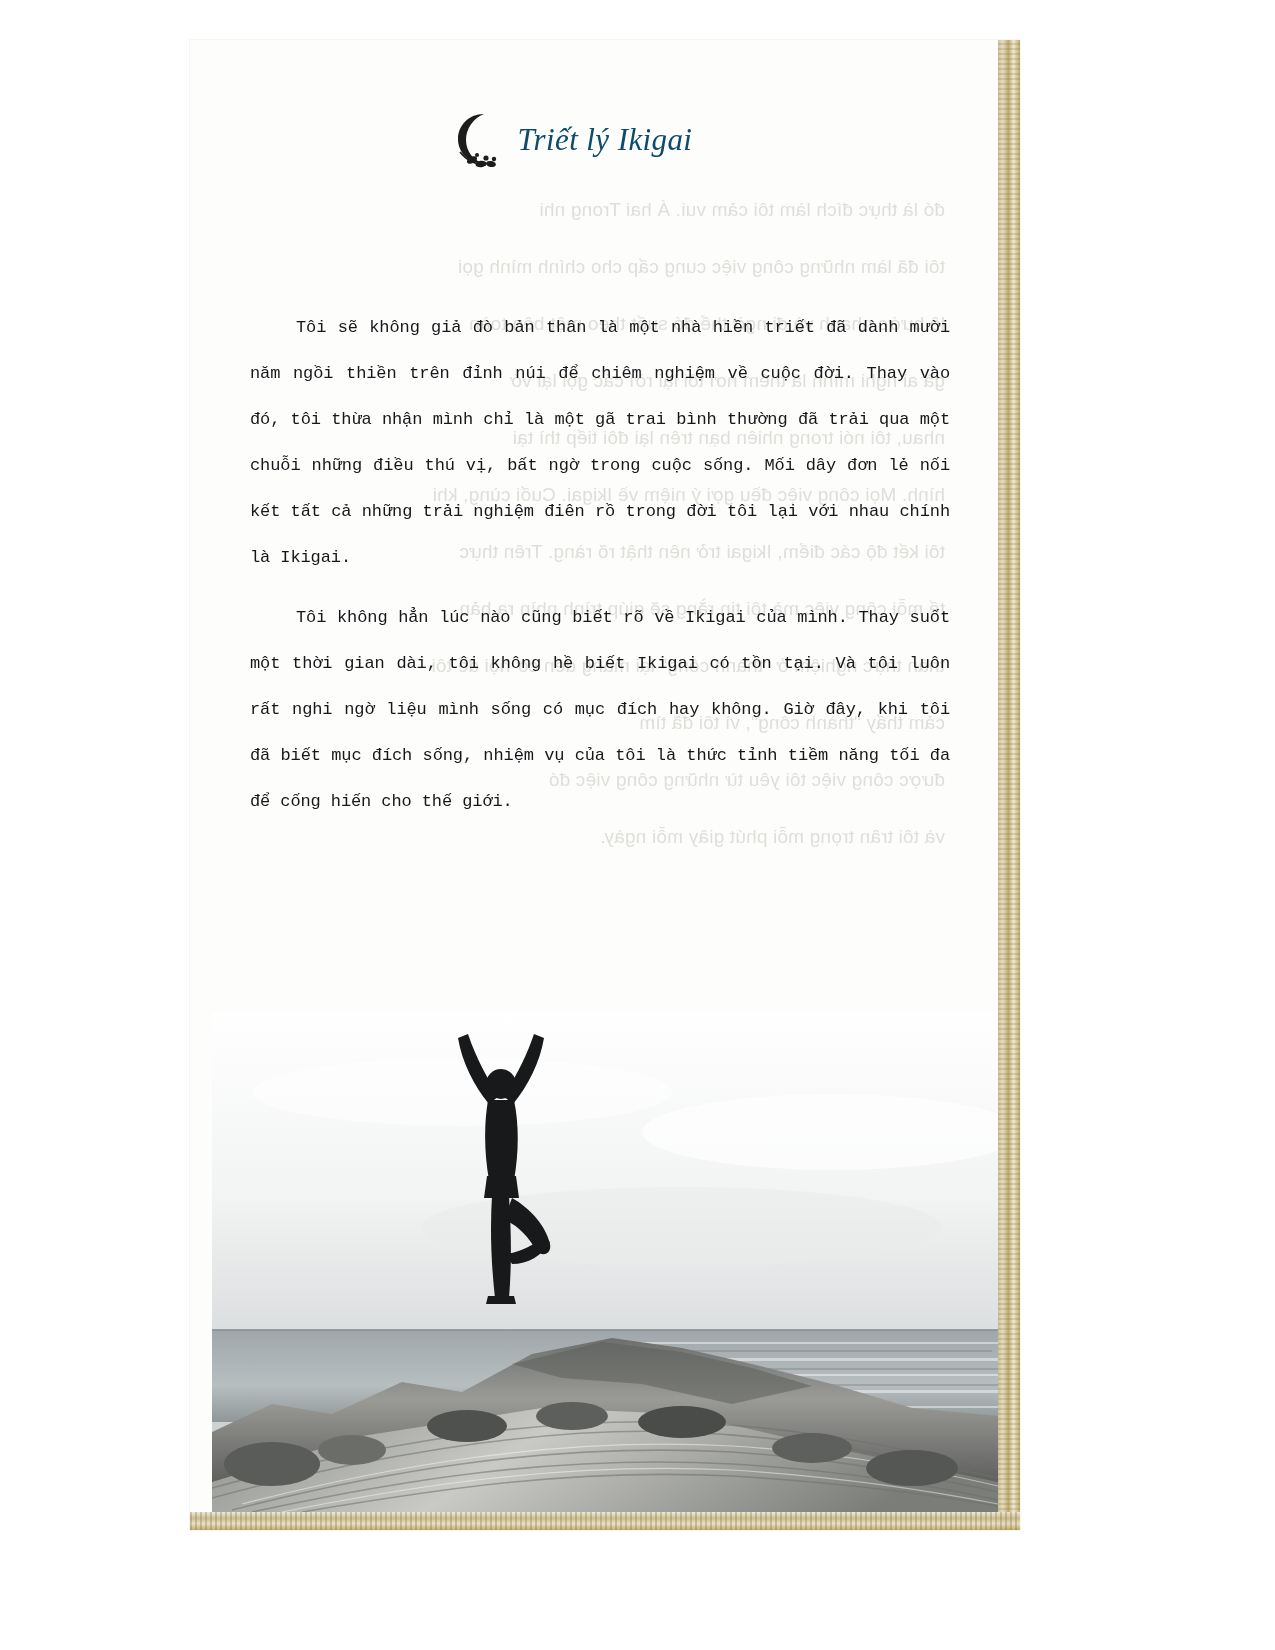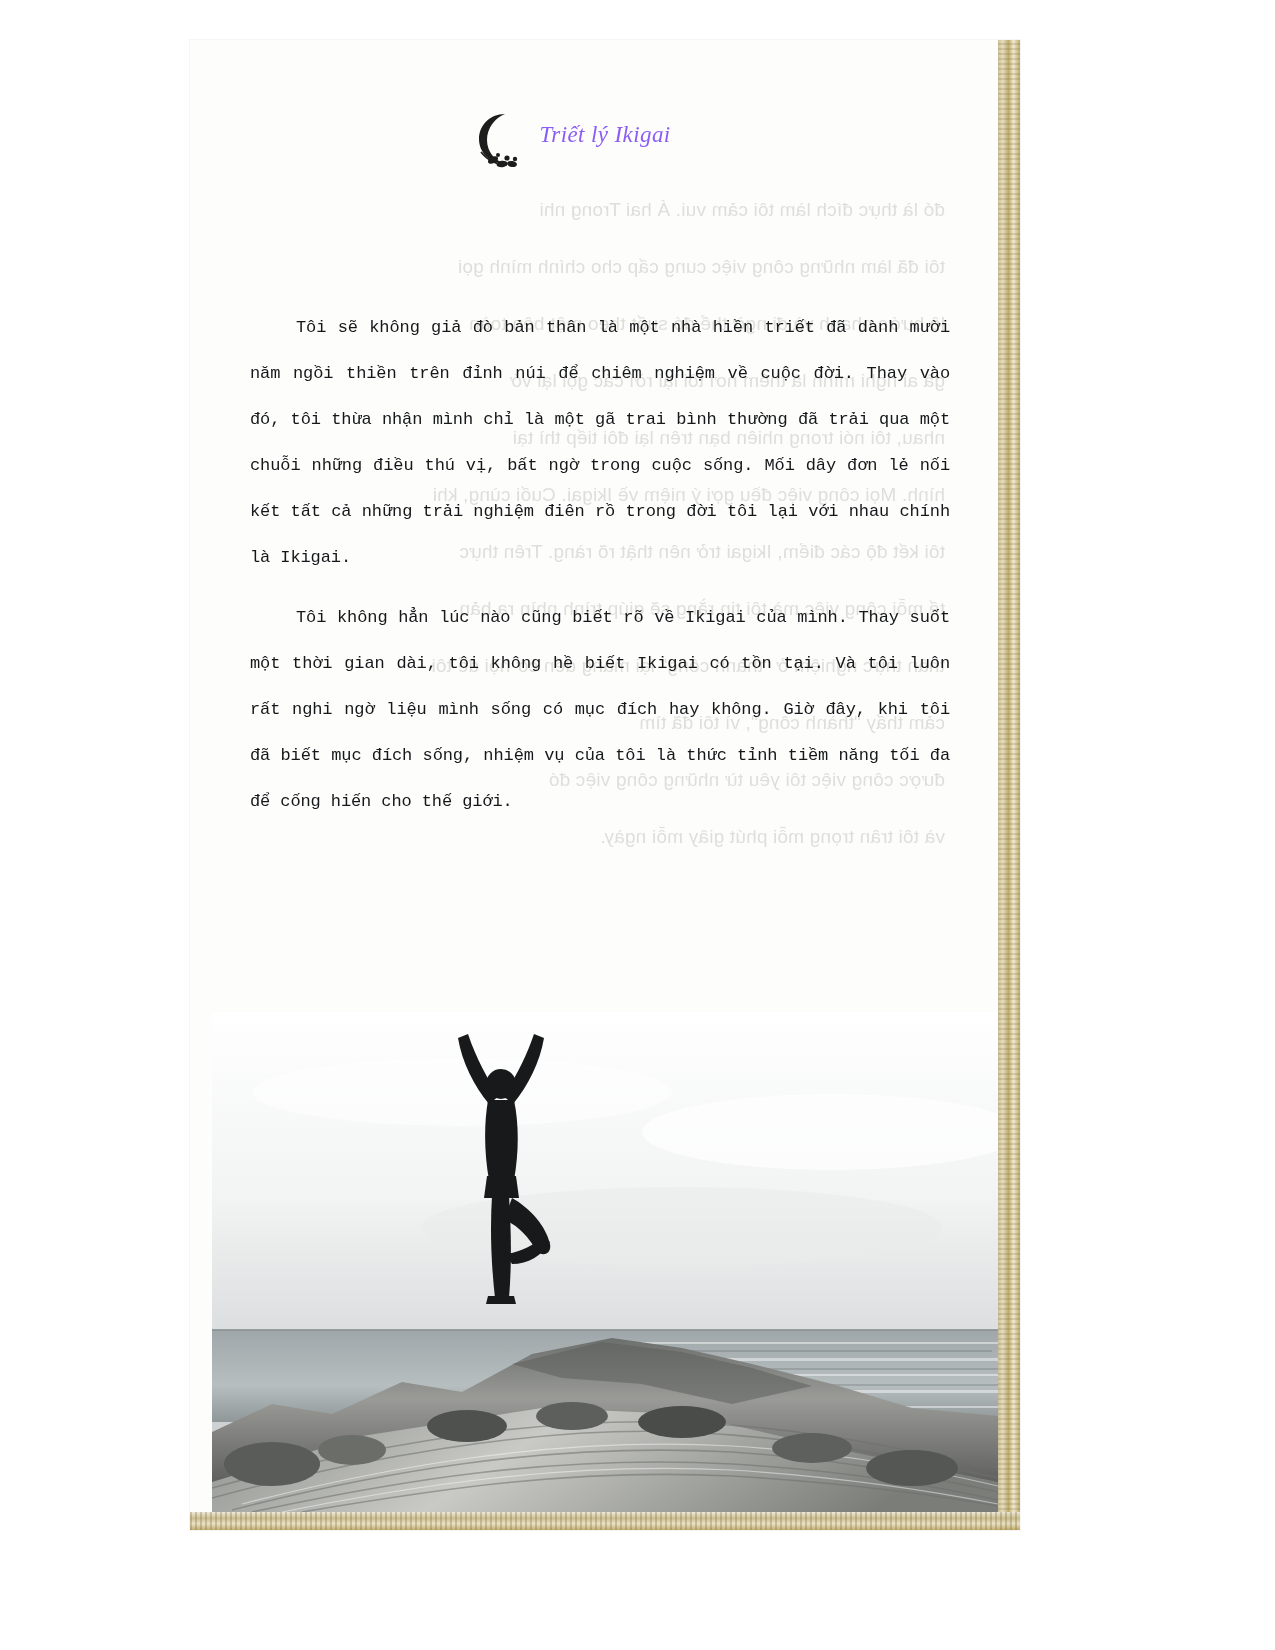--- a/index.html
+++ b/index.html
@@ -87,22 +87,22 @@
     text-align: center;
   }
   .running-head .rh-inner {
     display: inline-block;
     position: relative;
     padding: 0 22px;
   }
   .rh-title {
     font-family: "Liberation Serif", serif;
     font-style: italic;
-    font-size: 23px;
-    color: #8b5cf6;
+    font-size: 31px;
+    color: #0c4a6e;
     letter-spacing: .4px;
   }
   .rh-orn {
     position: absolute;
     left: -46px;
     top: -14px;
     width: 78px;
     height: 62px;
   }
 

